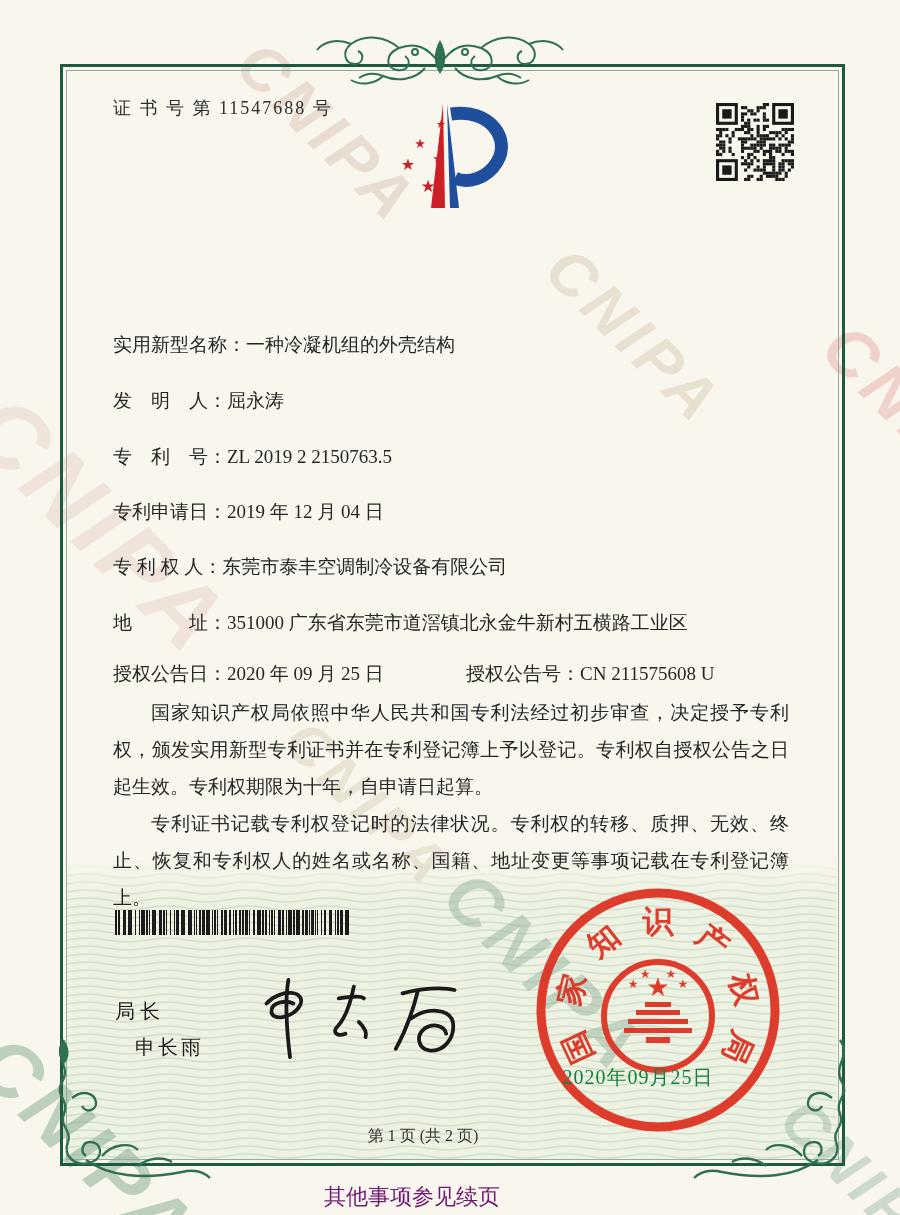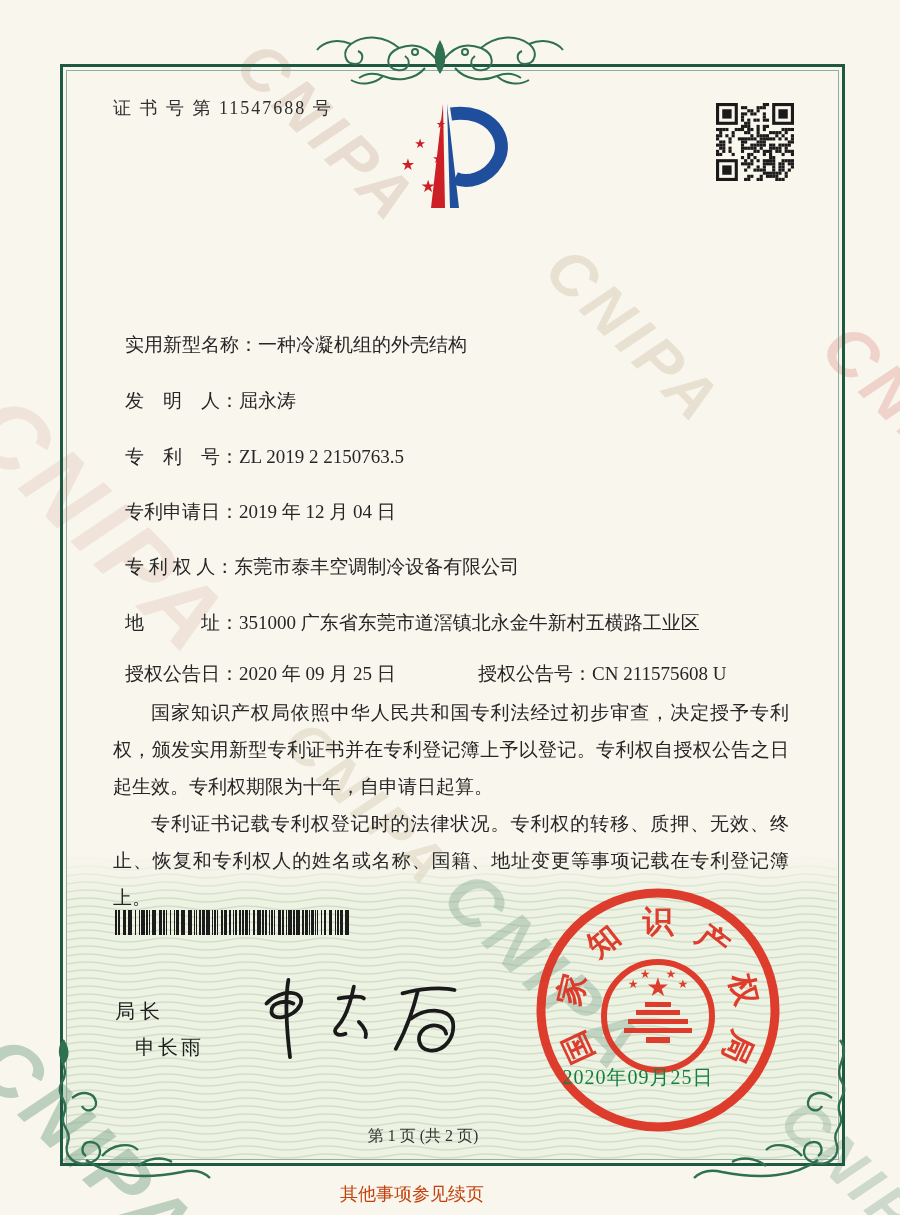--- a/index.html
+++ b/index.html
@@ -22,34 +22,34 @@
   .wm7{left:-50px;top:1100px;font-size:80px;color:rgba(130,168,142,.50);}
   .wm8{left:760px;top:1150px;font-size:60px;color:rgba(140,175,150,.40);}
   .content{position:absolute;inset:0;z-index:5;padding-left:20px;}
   .ornament{position:absolute;z-index:4;}
   .cert-no{position:absolute;left:113px;top:96px;font-size:18px;letter-spacing:2px;color:#2e2e2e;}
   .qr{position:absolute;left:716px;top:103px;width:78px;height:78px;}
   .logo{position:absolute;left:383px;top:100px;width:130px;height:112px;}
   .title{position:absolute;left:0;top:218px;width:100%;text-align:center;font-size:43px;font-weight:700;
          letter-spacing:12px;color:#1b1b1b;}
   .fields{position:absolute;left:113px;top:326px;width:692px;font-size:19px;}
-  .frow{position:absolute;left:12px;white-space:nowrap;}
+  .frow{position:absolute;left:0;white-space:nowrap;}
   .flabel{display:inline-block;min-width:104px;}
   .fpair2{position:absolute;left:353px;top:0;white-space:nowrap;text-align:center;}
   .paras{position:absolute;left:113px;top:694px;width:676px;font-size:19px;line-height:37px;text-align:justify;}
   .paras p{margin:0;text-indent:2em;}
   .barcode{position:absolute;left:115px;top:910px;width:240px;height:25px;}
   .officer-title{position:absolute;left:115px;top:998px;font-size:20px;letter-spacing:5px;color:#1f1f1f;}
   .officer-name{position:absolute;left:115px;top:1034px;font-size:20px;letter-spacing:3px;color:#1f1f1f;margin-left:20px;}
   .signature{position:absolute;left:238px;top:968px;width:235px;height:102px;}
   .seal{position:absolute;left:534px;top:886px;width:248px;height:248px;opacity:.93;}
   .seal-date{position:absolute;left:532px;top:1064px;width:212px;text-align:center;font-size:20px;
              letter-spacing:1px;color:#15803d;z-index:6;}
   .page-num{position:absolute;left:323px;top:1126px;width:200px;text-align:center;font-size:16px;color:#333;}
-  .continuation{position:absolute;left:312px;top:1182px;width:200px;text-align:center;font-size:18px;color:#c2410c;}
+  .continuation{position:absolute;left:312px;top:1182px;width:200px;text-align:center;font-size:22px;color:#701a75;}
 </style>
 </head>
 <body>
 
 <div class="page">
 
   <svg class="band" width="770" height="304">
     <defs>
       <pattern id="wv" width="80" height="8" patternUnits="userSpaceOnUse">
         <path d="M0,4 Q20,0 40,4 T80,4" fill="none" stroke="#d0dfc9" stroke-width="1.4"></path>

